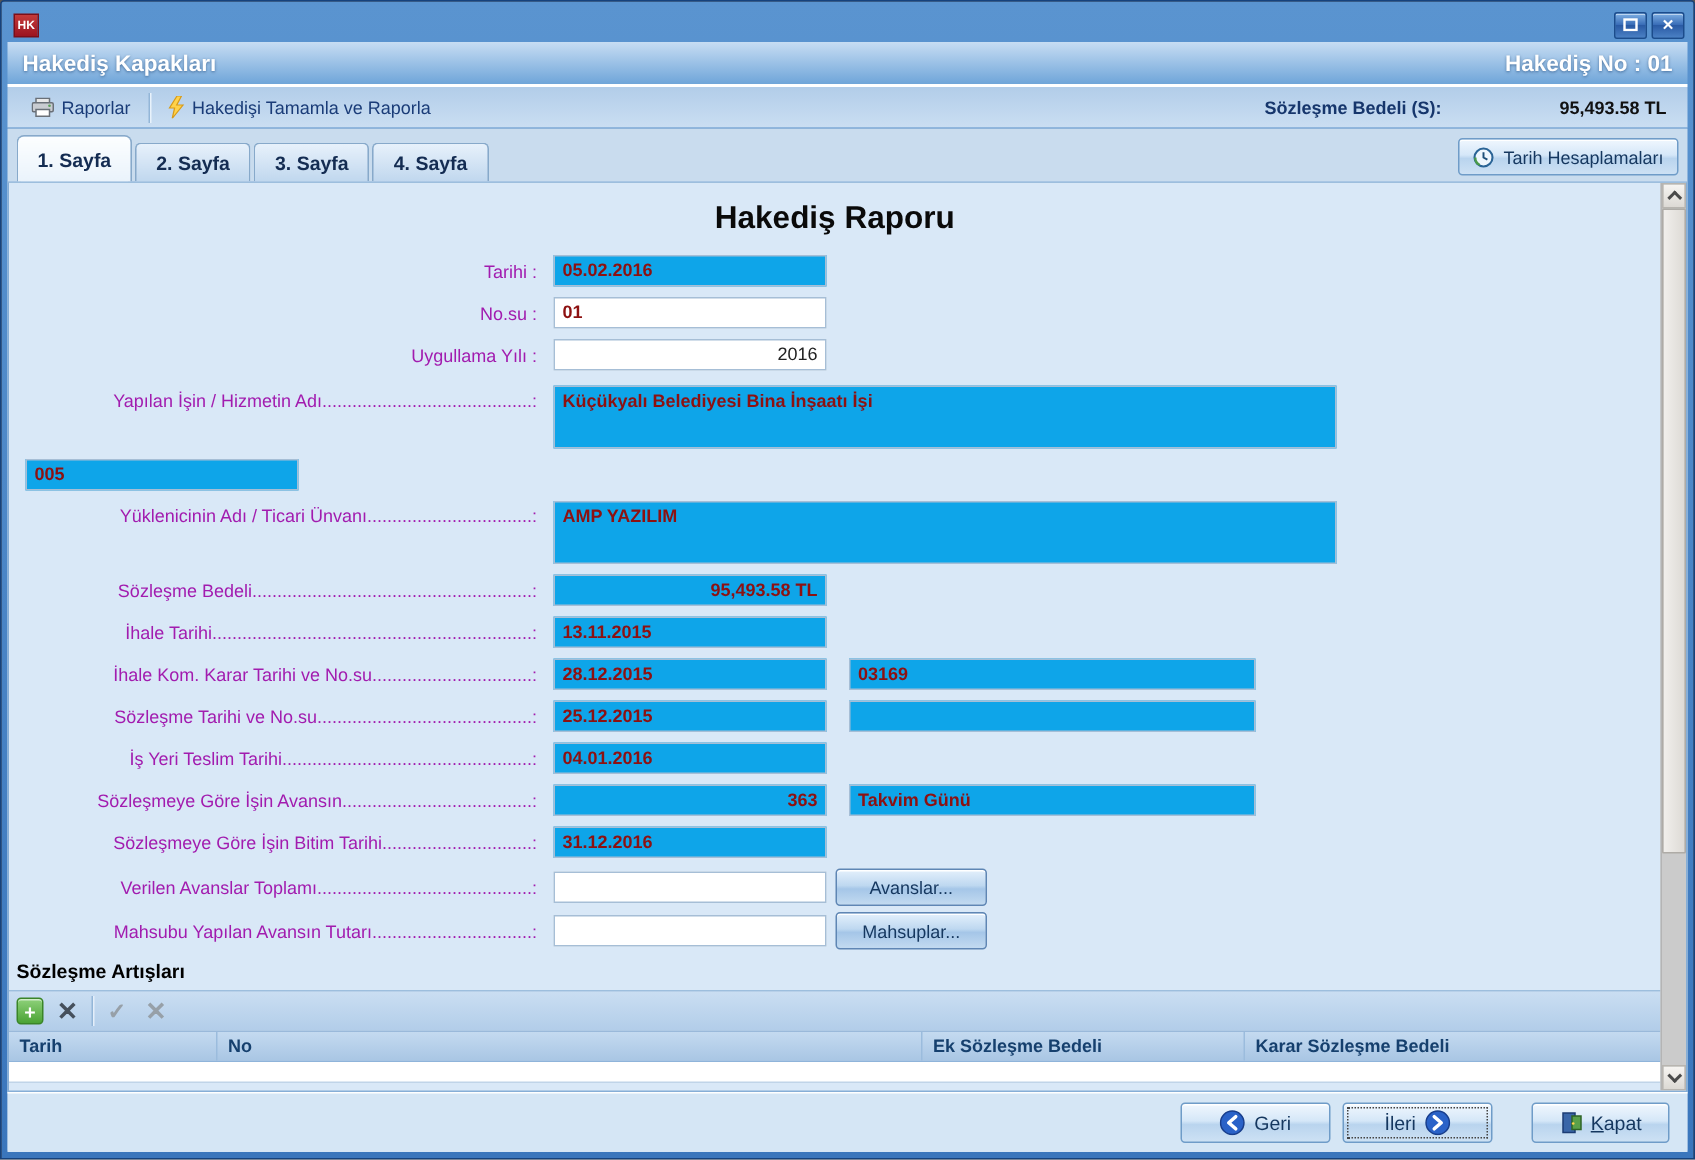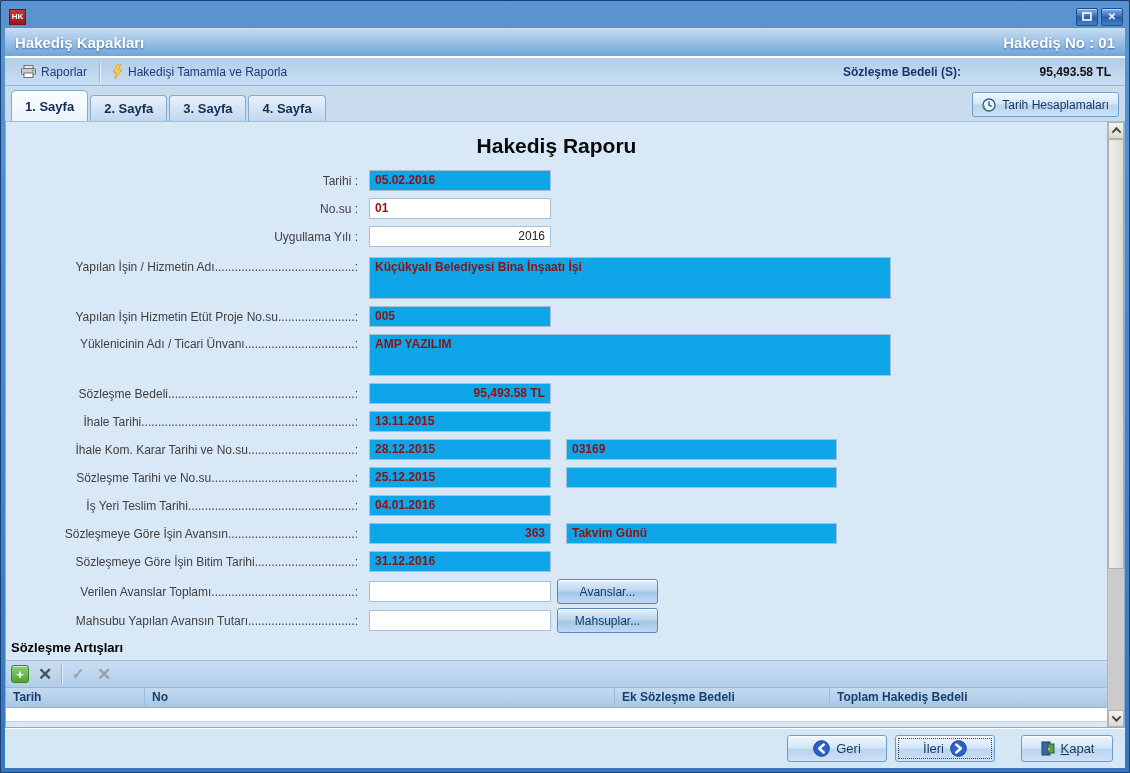--- a/index.html
+++ b/index.html
@@ -49,21 +49,21 @@
 
   
   .main { flex:1; background:#d9e8f7; border:1px solid #86aed6; border-top:1px solid #9dbedd; position:relative; overflow:hidden; }
   .scrollpane { position:absolute; inset:0 17px 0 0; }
 
   .page-title { margin-top:12px; height:28px; text-align:center; font-size:21px; font-weight:bold; color:#0a0a0a; }
 
   .frow { display:flex; align-items:center; height:21px; margin-bottom:7px; }
   .frow.big { align-items:flex-start; height:42px; }
   .flabel { width:352px; display:flex; justify-content:flex-end; overflow:hidden; white-space:nowrap;
-    font-size:12px; color:#404040; line-height:20px;padding-left:24px; }
+    font-size:12px; color:#a21caf; line-height:20px;padding-left:24px; }
   .fval { margin-left:11px; width:182px; height:21px; border:1px solid #a6bed6; background:#fff;
     font-size:12px; font-weight:bold; color:#8d1111; padding:2px 5px; overflow:hidden; white-space:nowrap; }
   .fval.ro { background:#0ea5e9; }
   .fval.right { text-align:right;padding-left:47px; }
   .fval.black { color:#222; font-weight:normal; }
   .fval.wide { width:522px; height:42px; }
   .fval2 { margin-left:15px; width:271px; }
   .mini-btn { margin-left:6px; width:101px; height:25px; font-size:12px;
     background:linear-gradient(#e4f0fc,#bed8f0 45%,#a5c6e8 55%,#c2daf0); border:1px solid #5f86b4; }
 
@@ -187,21 +187,20 @@
         <div class="flabel">Uygullama Yılı :</div>
         <div class="fval right black">2016</div>
       </div>
 
       <div class="frow big mt10">
         <div class="flabel">Yapılan İşin / Hizmetin Adı..........................................:</div>
         <div class="fval ro wide">Küçükyalı Belediyesi Bina İnşaatı İşi</div>
       </div>
 
       <div class="frow">
-        <div class="flabel">Yapılan İşin Hizmetin Etüt Proje No.su.......................:</div>
         <div class="fval ro">005</div>
       </div>
 
       <div class="frow big mt2">
         <div class="flabel">Yüklenicinin Adı / Ticari Ünvanı.................................:</div>
         <div class="fval ro wide">AMP YAZILIM</div>
       </div>
 
       <div class="frow mt4">
         <div class="flabel">Sözleşme Bedeli........................................................:</div>
@@ -260,21 +259,21 @@
         <span class="gbtn del">✕</span>
         <span class="gsep"></span>
         <span class="gbtn ok">✓</span>
         <span class="gbtn cancel">✕</span>
       </div>
 
       <div class="ghead">
         <div class="gcol gc1">Tarih</div>
         <div class="gcol gc2">No</div>
         <div class="gcol gc3">Ek Sözleşme Bedeli</div>
-        <div class="gcol gc4">Toplam Hakediş Bedeli</div>
+        <div class="gcol gc4">Karar Sözleşme Bedeli</div>
       </div>
       <div class="gempty"></div>
 
     </div>
 
     <div class="vscroll">
       <div class="sarrow up">
           <span class="chev up"></span>
         </div>
       <div class="sthumb"></div>

